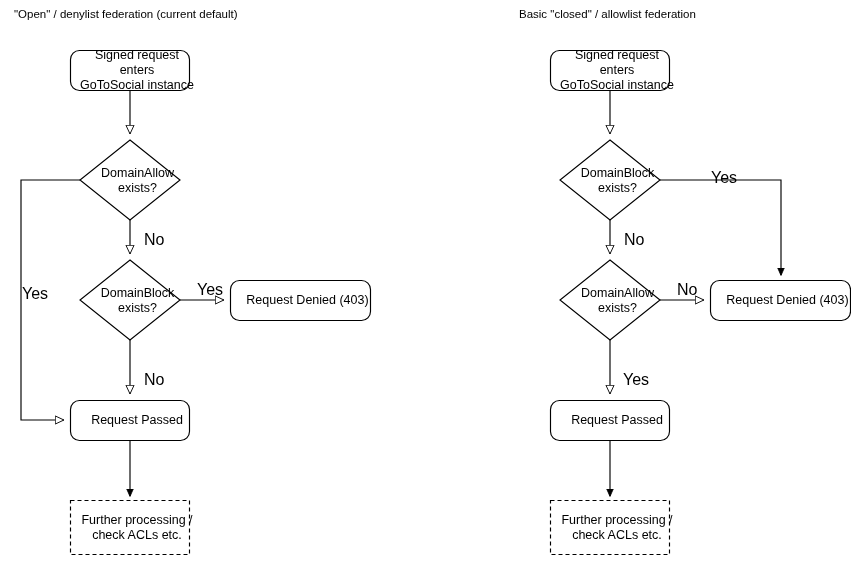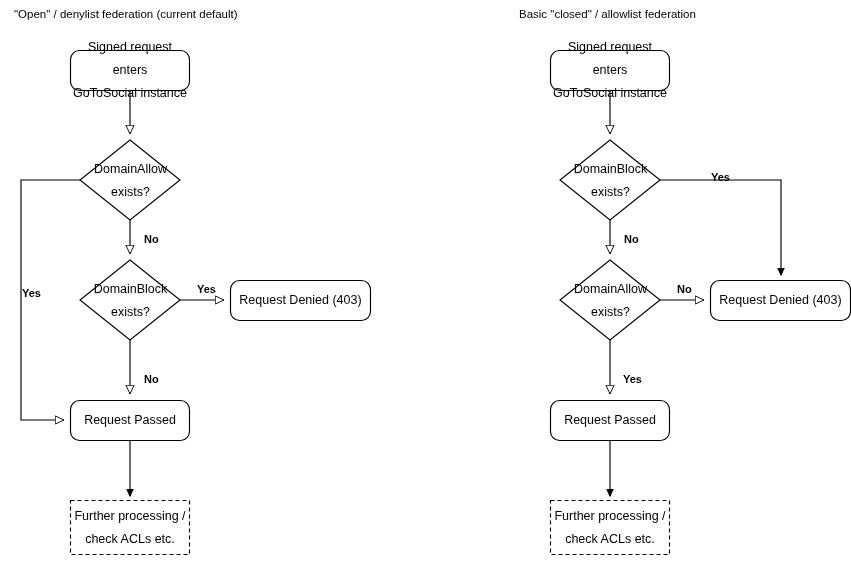--- a/index.html
+++ b/index.html
@@ -31,32 +31,32 @@
   #title-right { left: 519px; top: 8px; }
 
   
   .node-label {
     position: absolute;
     display: flex;
     align-items: center;
     justify-content: center;
     text-align: center;
     font-size: 12.5px;
-    line-height: 23px;
+    line-height: 15px;
     color: #000;
     pointer-events: none;
     white-space: pre-line;
+    margin-left: 7px;
   }
   .edge-label {
     position: absolute;
-    font-size: 11px;
+    font-size: 16px;
     line-height: 13px;
     color: #000;
     white-space: nowrap;
-    font-weight: bold;
   }
 </style>
 </head>
 <body>
 
 <svg id="canvas" xmlns="http://www.w3.org/2000/svg" viewBox="0 0 851 561">
   <defs>
     <marker id="openArrow" viewBox="0 0 10 10" refX="9.5" refY="5" markerWidth="8" markerHeight="8" orient="auto-start-reverse">
       <path d="M 0 0.6 L 9.4 5 L 0 9.4 Z" fill="#ffffff" stroke="#000000" stroke-width="1"></path>
     </marker>

